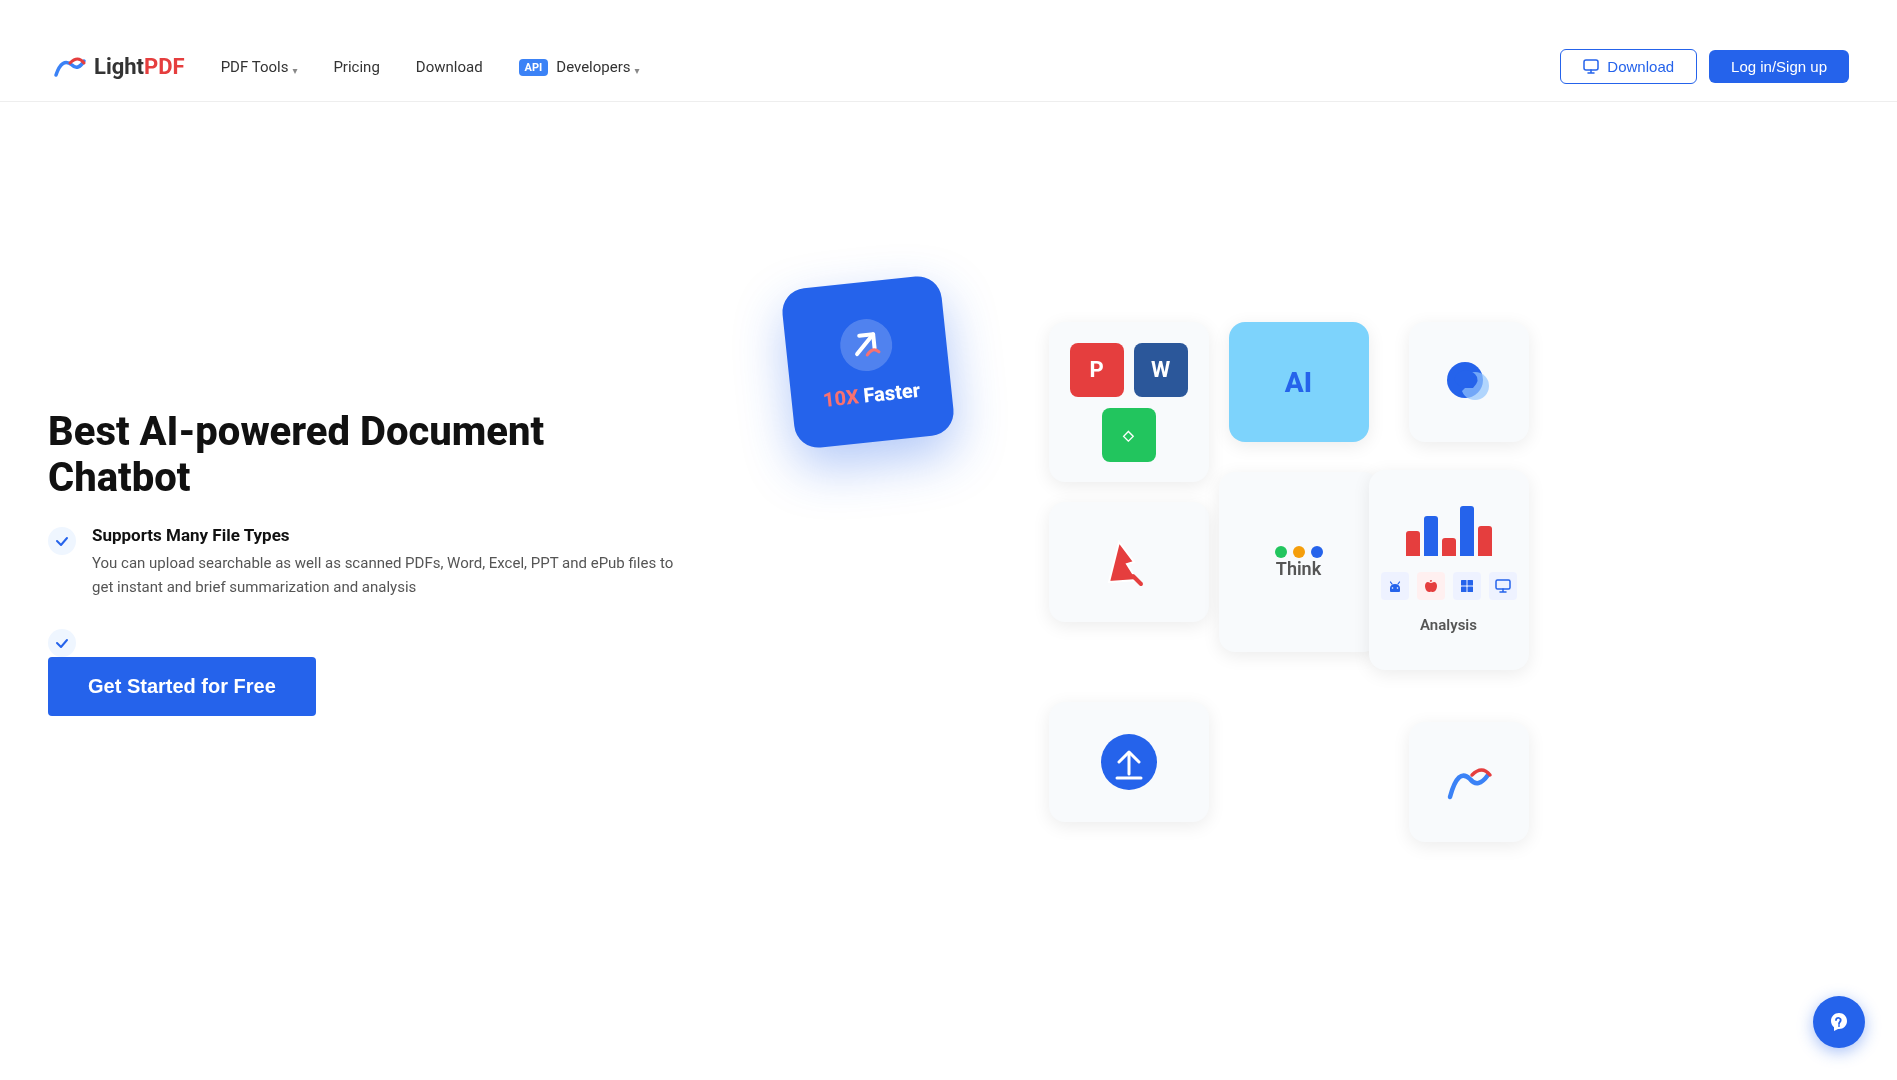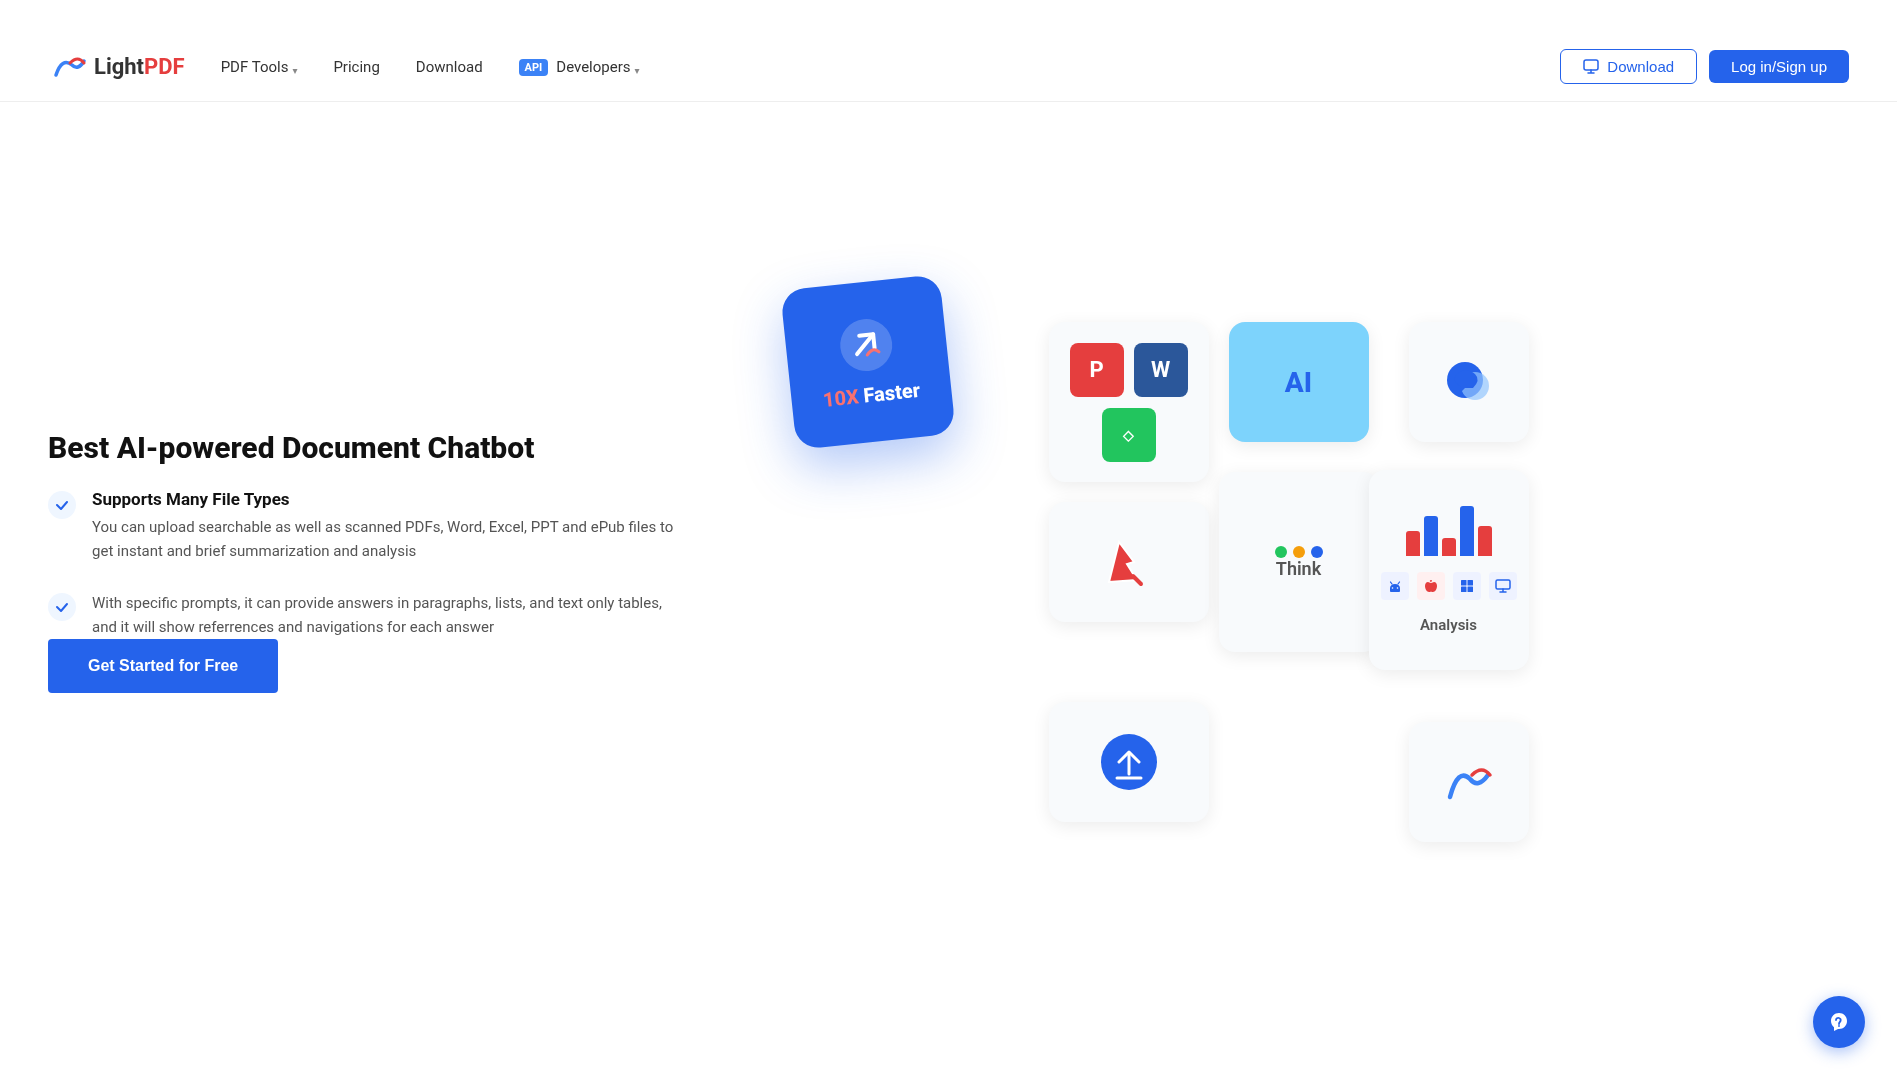--- a/index.html
+++ b/index.html
@@ -35,38 +35,38 @@
     }
 
     
     .hero {
       display: flex; align-items: center;
       padding: 60px 48px 40px;
       min-height: 900px;
       position: relative; overflow: hidden;
     }
     .hero-left { max-width: 640px; flex-shrink: 0; }
-    .hero-title { font-size: 30px; font-weight: 800; line-height: 1.15; color: #111; margin-bottom: 24px; }
+    .hero-title { font-size: 40px; font-weight: 800; line-height: 1.15; color: #111; margin-bottom: 24px; }
     .hero-subtitle { font-size: 16px; color: #555; line-height: 1.7; margin-bottom: 36px; max-width: 560px; }
 
     .feature-list { list-style: none; display: flex; flex-direction: column; gap: 28px; }
     .feature-item { display: flex; align-items: flex-start; gap: 16px; }
     .check-circle {
       width: 28px; height: 28px; border-radius: 50%;
       background: #eff6ff; display: flex; align-items: center; justify-content: center;
       flex-shrink: 0; margin-top: 2px;
     }
     .check-circle svg { width: 14px; height: 14px; }
     .feature-body {}
     .feature-title { font-size: 17px; font-weight: 700; color: #111; margin-bottom: 6px; }
     .feature-desc { font-size: 15px; color: #555; line-height: 1.6; }
 
     .btn-cta {
       background: #2563eb; color: #fff;
-      padding: 18px 40px; border-radius: 4px; font-size: 16px; font-weight: 700;
+      padding: 18px 40px; border-radius: 4px; font-size: 20px; font-weight: 700;
       border: none; cursor: pointer;
     }
 
     
     .hero-right {
       flex: 1; display: flex; align-items: center; justify-content: center;
       position: relative; min-height: 600px;
     }
 
     
@@ -239,21 +239,20 @@
         </div>
       </li>
 
       <li class="feature-item">
         <div class="check-circle">
           <svg viewBox="0 0 14 14" fill="none">
             <path d="M2 7l4 4 6-7" stroke="#2563eb" stroke-width="2" stroke-linecap="round" stroke-linejoin="round"></path>
           </svg>
         </div>
         <div class="feature-body">
-          <div class="feature-desc">With specific prompts, it can provide answers in paragraphs, lists, and text only tables, and it will show referrences and navigations for each answer</div>
         </div>
       </li>
 
     </ul>
 
     <button class="btn-cta">Get Started for Free</button>
   </div>
 
   <div class="hero-right">
 

